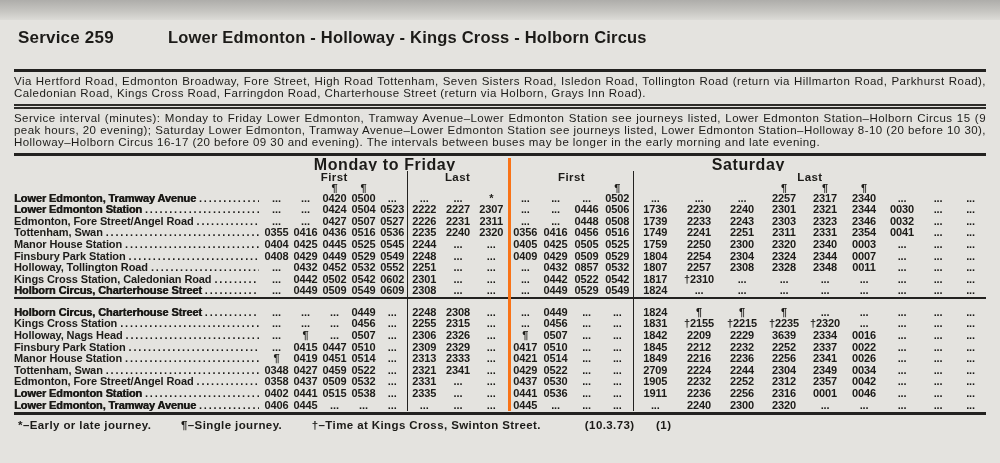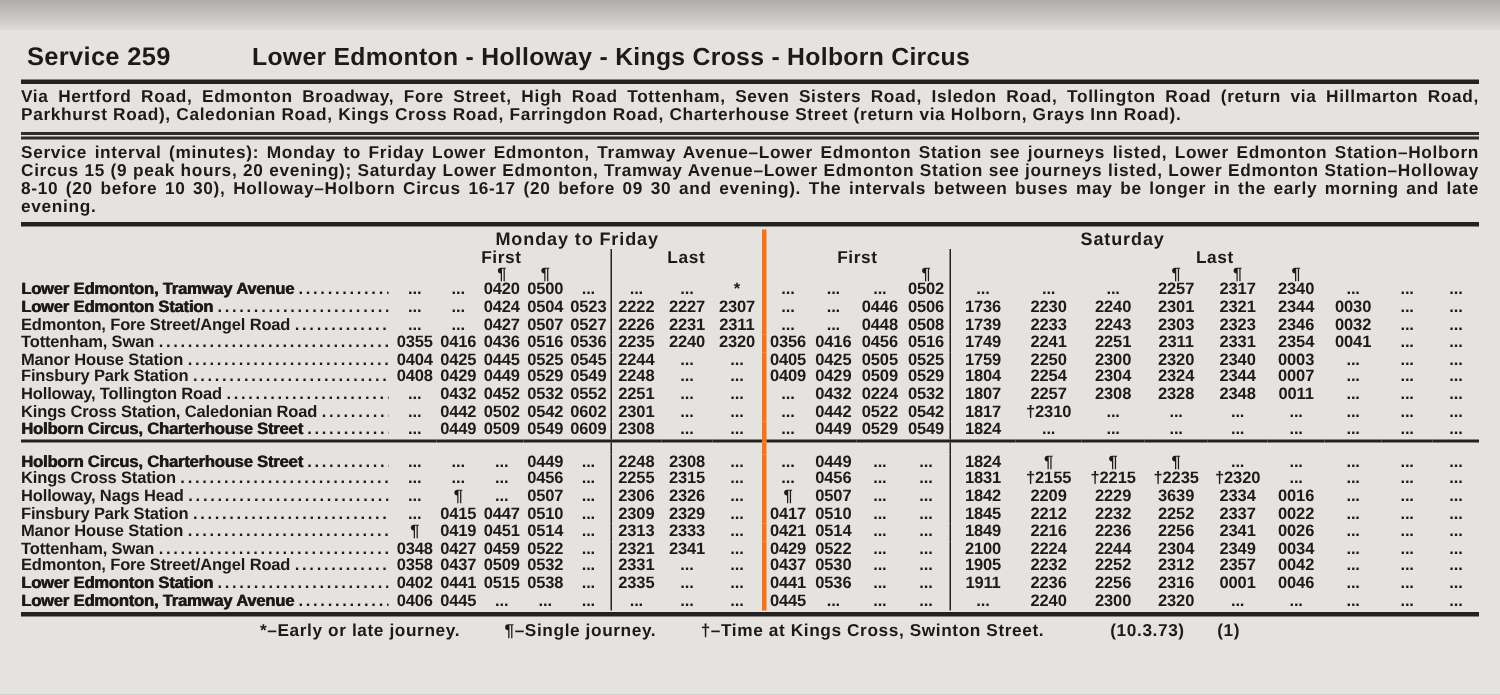--- a/index.html
+++ b/index.html
@@ -1,45 +1,45 @@
 <!DOCTYPE html>
 <html><head>
 <meta charset="utf-8">
 <style>
   *{margin:0;padding:0;box-sizing:border-box}
   html,body{width:1000px;height:463px}
   body{background:#9a9996;font-family:"Liberation Sans",sans-serif;overflow:hidden}
   .page{position:relative;width:1000px;height:463px;background:#e4e3df;color:#1c1b18;overflow:hidden}
   .topband{height:20px;background:linear-gradient(180deg,#aeadaa 0%,#c6c5c1 55%,#dcdbd7 100%)}
   .content{padding:0 14px}
-  .titlebar{display:flex;align-items:center;padding:8px 4px 4px}
+  .titlebar{display:flex;align-items:flex-start;padding:8px 4px 20px}
   .svc{font-size:17px;font-weight:bold;width:150px;letter-spacing:.2px;white-space:nowrap}
   .ttl{font-size:16.5px;font-weight:bold;letter-spacing:.2px;white-space:nowrap}
   .rule{margin:1px 0}
   .r3{height:3px;background:#232220}
   .r2{height:2px;background:#2e2d2a}
-  .note{font-size:11.5px;font-weight:bold;letter-spacing:.45px;line-height:11.9px;text-align:justify;margin:4px 0}
+  .note{font-size:11.5px;font-weight:normal;letter-spacing:.45px;line-height:11.9px;text-align:justify;margin:4px 0}
   .tt{width:972px;border-collapse:collapse;table-layout:fixed;margin-top:2px}
   .tt td{font-size:11px;font-weight:bold;text-align:center;white-space:nowrap;height:11.6px;line-height:11.6px;padding:0;letter-spacing:-.1px;overflow:hidden}
-  .dayrow td{font-size:12px;height:13px;line-height:13px;letter-spacing:.6px}
+  .dayrow td{font-size:16px;height:13px;line-height:13px;letter-spacing:.6px}
   .flrow td{font-size:11.5px;height:12px;line-height:12px;letter-spacing:.4px}
   .mk td{height:10px;line-height:10px}
   .b1{border-left:1.6px solid #232220}
   .b3{border-left:3px solid #f97316}
   .dsat{text-align:left;padding-left:64px}
   .f-mf{padding-right:90px}
   .l-sat{padding-right:100px}
   td.nm{display:flex;align-items:center;text-align:left;padding-right:3px}
   .nm .t{white-space:nowrap}
   .nm .ld{flex:1;overflow:hidden;margin-left:3px}
   .nm .ld::after{content:"..........................................................";letter-spacing:1.8px}
   .ind{padding-left:14px}
   .xb .t{text-shadow:.5px 0 currentColor}
   .sep td{height:9px;border-top:2px solid #232220}
-  .foot{display:flex;justify-content:center;font-size:11.5px;font-weight:bold;letter-spacing:.4px;padding:3px 4px 0}
+  .foot{display:flex;justify-content:flex-start;font-size:11.5px;font-weight:bold;letter-spacing:.4px;padding:3px 4px 0}
   .legend span{margin-right:26px}
   .ref span{margin-left:18px}
 </style>
 </head>
 <body>
 
 <div class="page">
   <div class="topband"></div>
   <div class="content">
 
@@ -293,21 +293,21 @@
             <td>...</td>
             <td>0432</td>
             <td>0452</td>
             <td>0532</td>
             <td>0552</td>
             <td class="b1">2251</td>
             <td>...</td>
             <td>...</td>
             <td class="b3">...</td>
             <td>0432</td>
-            <td>0224</td>
+            <td>0857</td>
             <td>0532</td>
             <td class="b1">1807</td>
             <td>2257</td>
             <td>2308</td>
             <td>2328</td>
             <td>2348</td>
             <td>0011</td>
             <td>...</td>
             <td>...</td>
             <td>...</td>
@@ -522,21 +522,21 @@
             <td>0459</td>
             <td>0522</td>
             <td>...</td>
             <td class="b1">2321</td>
             <td>2341</td>
             <td>...</td>
             <td class="b3">0429</td>
             <td>0522</td>
             <td>...</td>
             <td>...</td>
-            <td class="b1">2100</td>
+            <td class="b1">2709</td>
             <td>2224</td>
             <td>2244</td>
             <td>2304</td>
             <td>2349</td>
             <td>0034</td>
             <td>...</td>
             <td>...</td>
             <td>...</td>
           </tr>
           <tr>

